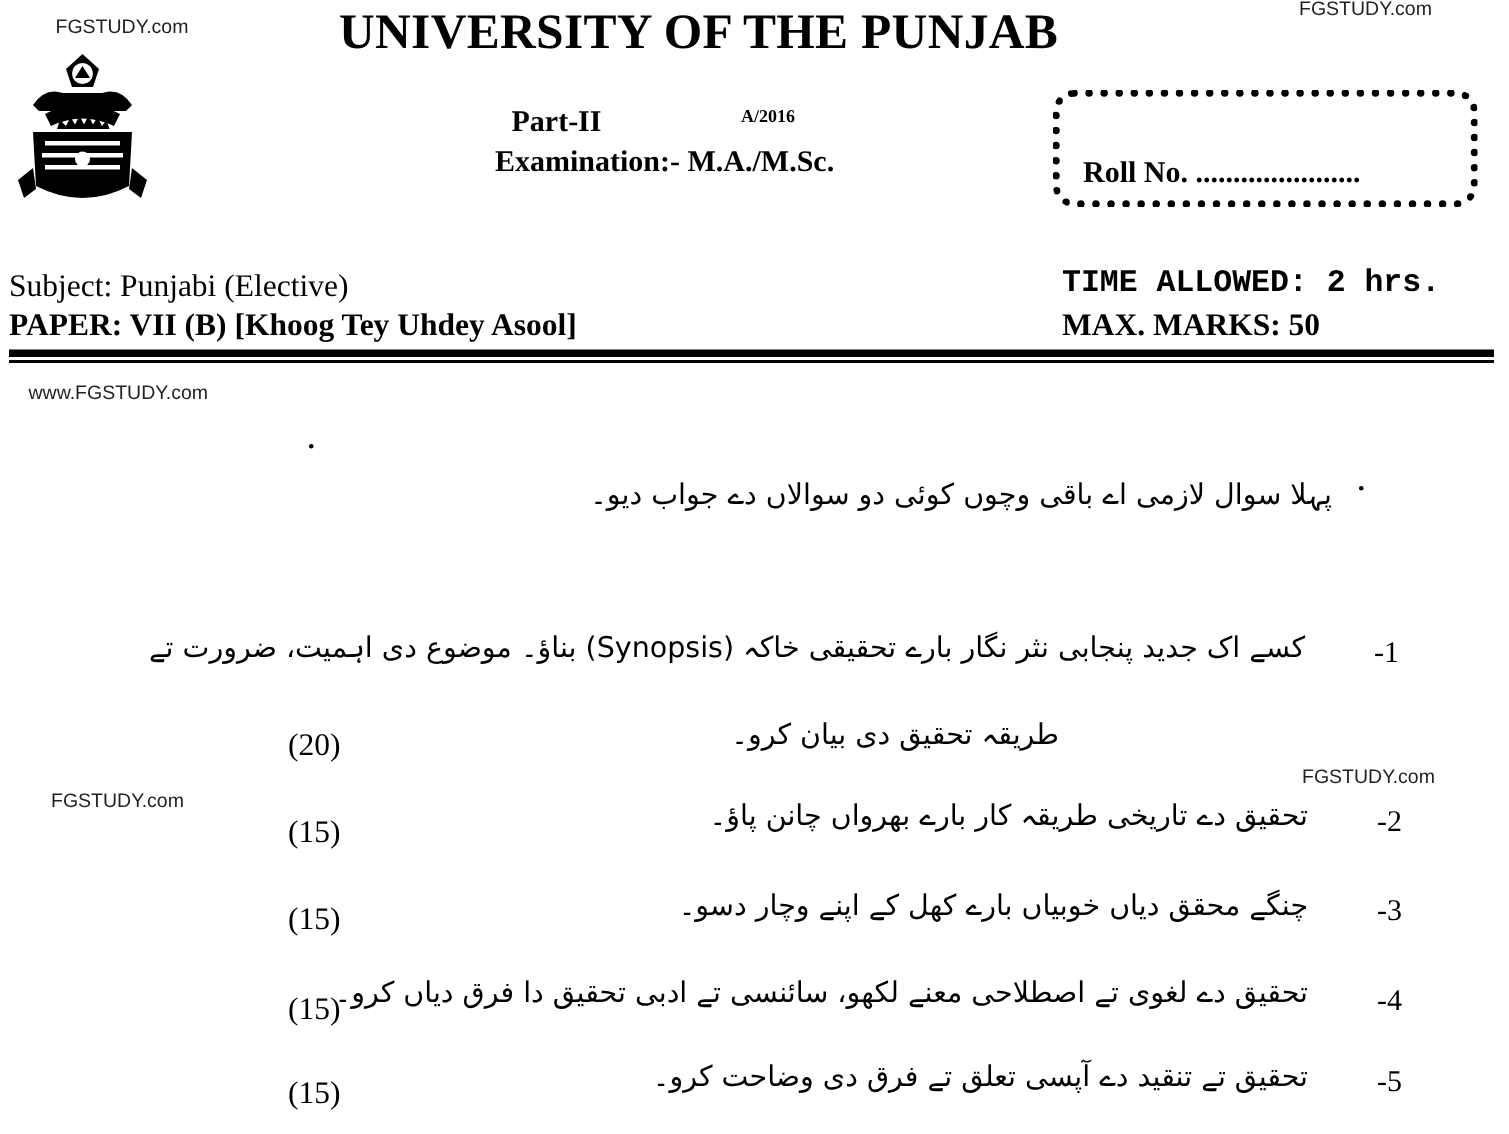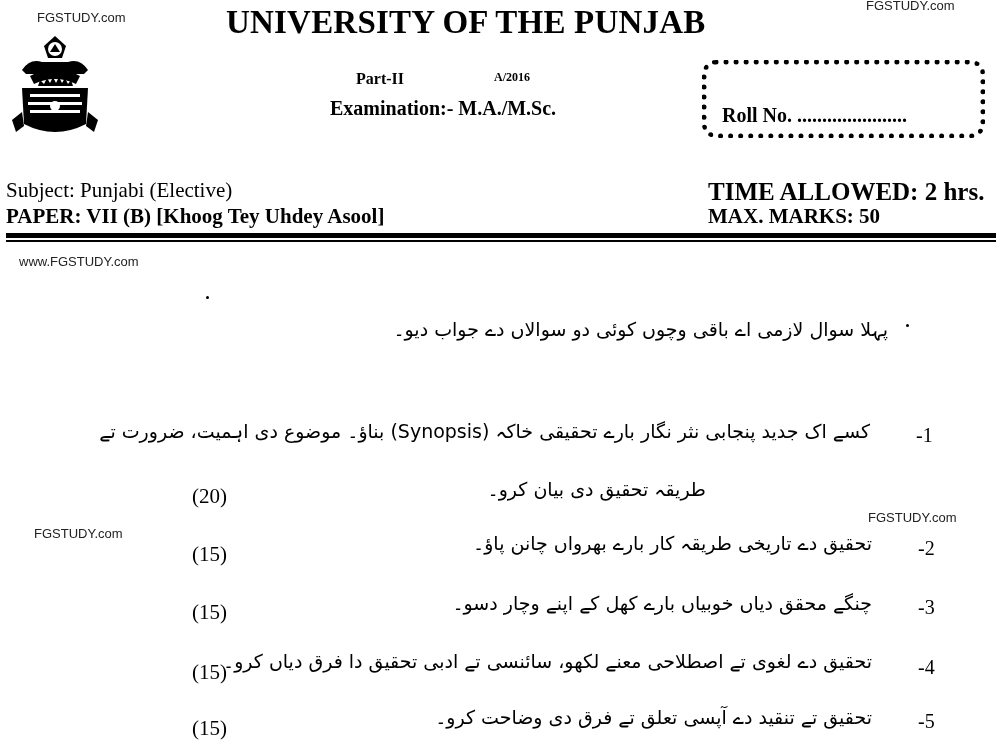--- a/index.html
+++ b/index.html
@@ -3,30 +3,30 @@
 <meta charset="utf-8">
 <style>
   html, body { margin: 0; padding: 0; }
   body {
     width: 1006px; height: 756px; background: #ffffff; position: relative; overflow: hidden;
     color: #000; font-family: "Liberation Serif", serif;
   }
   .abs { position: absolute; }
   .wm { font-family: "Liberation Sans", sans-serif; font-size: 13px; color: #222; }
   .title { left: 226px; top: 4px; font-size: 33px; font-weight: bold; letter-spacing: 0.2px; font-family: Liberation Serif, serif; }
-  .part { left: 356px; top: 70px; font-size: 16px; font-weight: bold; }
+  .part { left: 341px; top: 70px; font-size: 20px; font-weight: bold; }
   .year { left: 494px; top: 70px; font-size: 12px; font-weight: bold; }
   .exam { left: 330px; top: 97px; font-size: 20px; font-weight: bold; text-underline-offset: 3px; }
   .rollbox {
     left: 702px; top: 60px; width: 283px; height: 78px; border: 5px dotted #000; border-radius: 14px; box-sizing: border-box;
   }
   .rolltext { left: 722px; top: 104px; font-size: 20px; font-weight: bold; }
   .subject { left: 6px; top: 178px; font-size: 21px; font-weight: normal; }
   .paper { left: 6px; top: 204px; font-size: 21px; font-weight: bold; }
-  .time { left: 708px; top: 178px; font-size: 25px; font-weight: bold; }
+  .time { left: 708px; top: 178px; font-size: 21px; font-weight: bold; font-family: Liberation Mono, monospace; }
   .marks { left: 708px; top: 204px; font-size: 21px; font-weight: bold; }
   .rule1 { left: 6px; top: 233px; width: 990px; height: 5px; background: #000; }
   .rule2 { left: 6px; top: 240px; width: 990px; height: 2px; background: #000; }
   .urdu {
     font-family: "DejaVu Sans", sans-serif; direction: rtl; text-align: right; font-size: 19px; white-space: nowrap;
   }
   .qnum { font-family: "Liberation Serif", serif; font-size: 20px; }
   .marksv { font-family: "Liberation Serif", serif; font-size: 21px; }
   .dot { width: 3px; height: 3px; background: #000; border-radius: 50%; }
 </style>

